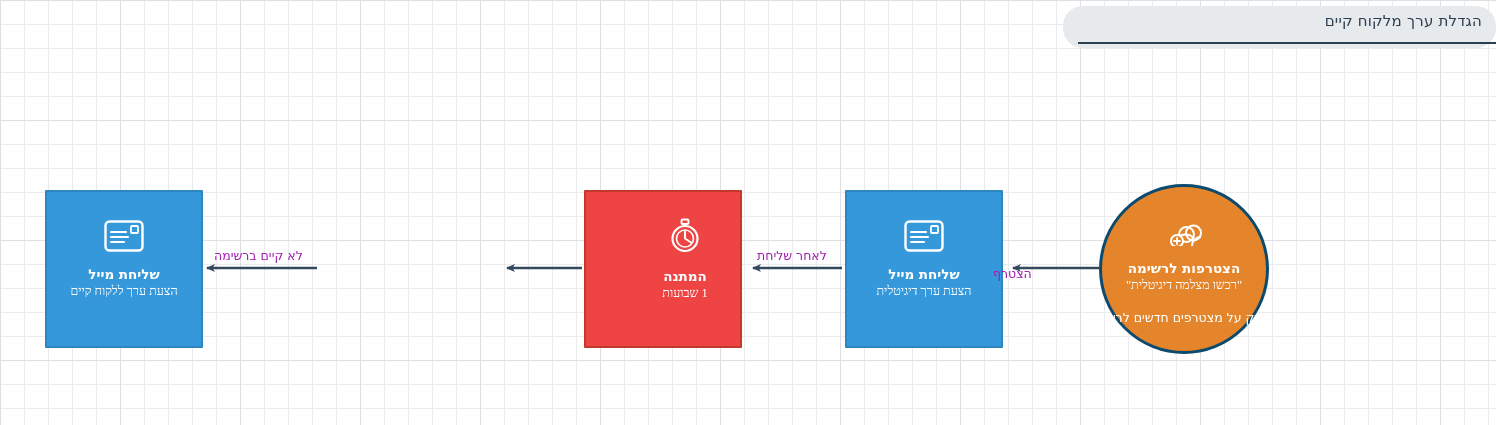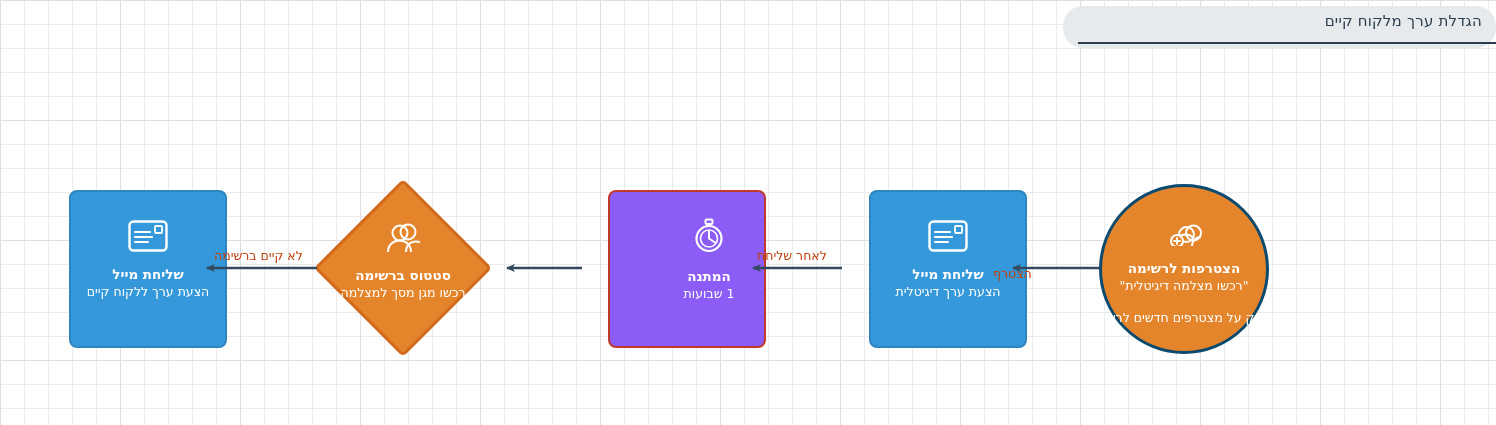--- a/index.html
+++ b/index.html
@@ -81,32 +81,31 @@
   }
   .node-inner {
     display: flex;
     flex-direction: column;
     align-items: center;
     justify-content: center;
     width: 100%;
     padding: 0 8px;
   }
   .node-title { font-size: 13.5px; font-weight: bold; line-height: 1.35; white-space: nowrap; }
-  .node-sub   { font-size: 12.5px; font-weight: normal; line-height: 1.4; white-space: nowrap; }
+  .node-sub   { font-size: 12.5px; font-weight: normal; line-height: 1.4; white-space: nowrap; font-family: Liberation Serif, serif; }
   .node-note  { font-size: 12.5px; font-weight: normal; line-height: 1.4; white-space: nowrap; margin-top: 14px; }
   .node-icon  { margin-bottom: 9px; display: block; }
 
   .box {
-    border-radius: 8px;
+    border-radius: 1px;
     border-style: solid;
     border-width: 2px;
-    margin-left: 24px;
   }
   .box-blue  { background: #3498db; border-color: #2e86c1; }
-  .box-red   { background: #8b5cf6; border-color: #c0392b; padding-left: 44px; }
+  .box-red   { background: #ef4444; border-color: #c0392b; padding-left: 44px; }
 
   .circle {
     border-radius: 50%;
     background: #e5852b;
     border: 3px solid #0c4a6e;
   }
 
   .diamond-wrap { position: absolute; z-index: 12; }
   .diamond-shape {
     position: absolute;
@@ -126,21 +125,21 @@
     direction: rtl;
     text-align: center;
     color: #fff;
   }
 
   
   .edge-svg { position: absolute; inset: 0; z-index: 11; pointer-events: none; }
   .edge-label {
     position: absolute;
     font-size: 12.5px;
-    color: #c2410c;
+    color: #a21caf;
     direction: rtl;
     white-space: nowrap;
     z-index: 13;
     background: transparent;
   }
 </style>
 </head>
 <body>
 
 <div class="grid-bg"></div>
@@ -204,35 +203,20 @@
           <rect x="14.5" y="1.5" width="7" height="4.5" rx="1.2" stroke="#fff" stroke-width="2" fill="none"></rect>
           <path d="M18 6v2" stroke="#fff" stroke-width="2"></path>
           <path d="M18 20.5V13.5M18 20.5l6 4" stroke="#fff" stroke-width="2" stroke-linecap="round"></path>
         </svg>
       </span>
       <span class="node-title">המתנה</span>
       <span class="node-sub">1 שבועות</span>
     </div>
   </div>
 
-  <div class="diamond-wrap" style="left:340px; top:205px; width:126px; height:126px;">
-    <div class="diamond-shape"></div>
-    <div class="diamond-content" style="margin-top:-12px;">
-      <span class="node-icon">
-        <svg width="38" height="30" viewBox="0 0 38 30" fill="none">
-          <circle cx="16" cy="10" r="7.5" stroke="#fff" stroke-width="2" fill="none"></circle>
-          <circle cx="24" cy="9" r="7.5" stroke="#fff" stroke-width="2" fill="none"></circle>
-          <path d="M22 29 C22 22 26.5 18.5 32 18.5 C33.5 18.5 34.8 18.8 36 19.3" stroke="#fff" stroke-width="2" fill="none"></path>
-          <path d="M4 29 C4 21.5 9.5 17.5 15.5 17.5 C21.5 17.5 27 21.5 27 29" stroke="#fff" stroke-width="2" fill="none"></path>
-        </svg>
-      </span>
-      <span class="node-title">סטטוס ברשימה</span>
-      <span class="node-sub">רכשו מגן מסך למצלמה</span>
-    </div>
-  </div>
 
   <div class="node box box-blue" style="left:45px; top:190px; width:158px; height:158px;">
     <div class="node-inner" style="margin-top:-18px;">
       <span class="node-icon">
         <svg width="40" height="32" viewBox="0 0 40 32" fill="none">
           <rect x="1.5" y="1.5" width="37" height="29" rx="4" stroke="#fff" stroke-width="2.4" fill="none"></rect>
           <rect x="27" y="6" width="7" height="7" rx="1" stroke="#fff" stroke-width="1.8" fill="none"></rect>
           <path d="M7 12h15M7 17h17M7 22h13" stroke="#fff" stroke-width="2.2" stroke-linecap="round"></path>
         </svg>
       </span>

